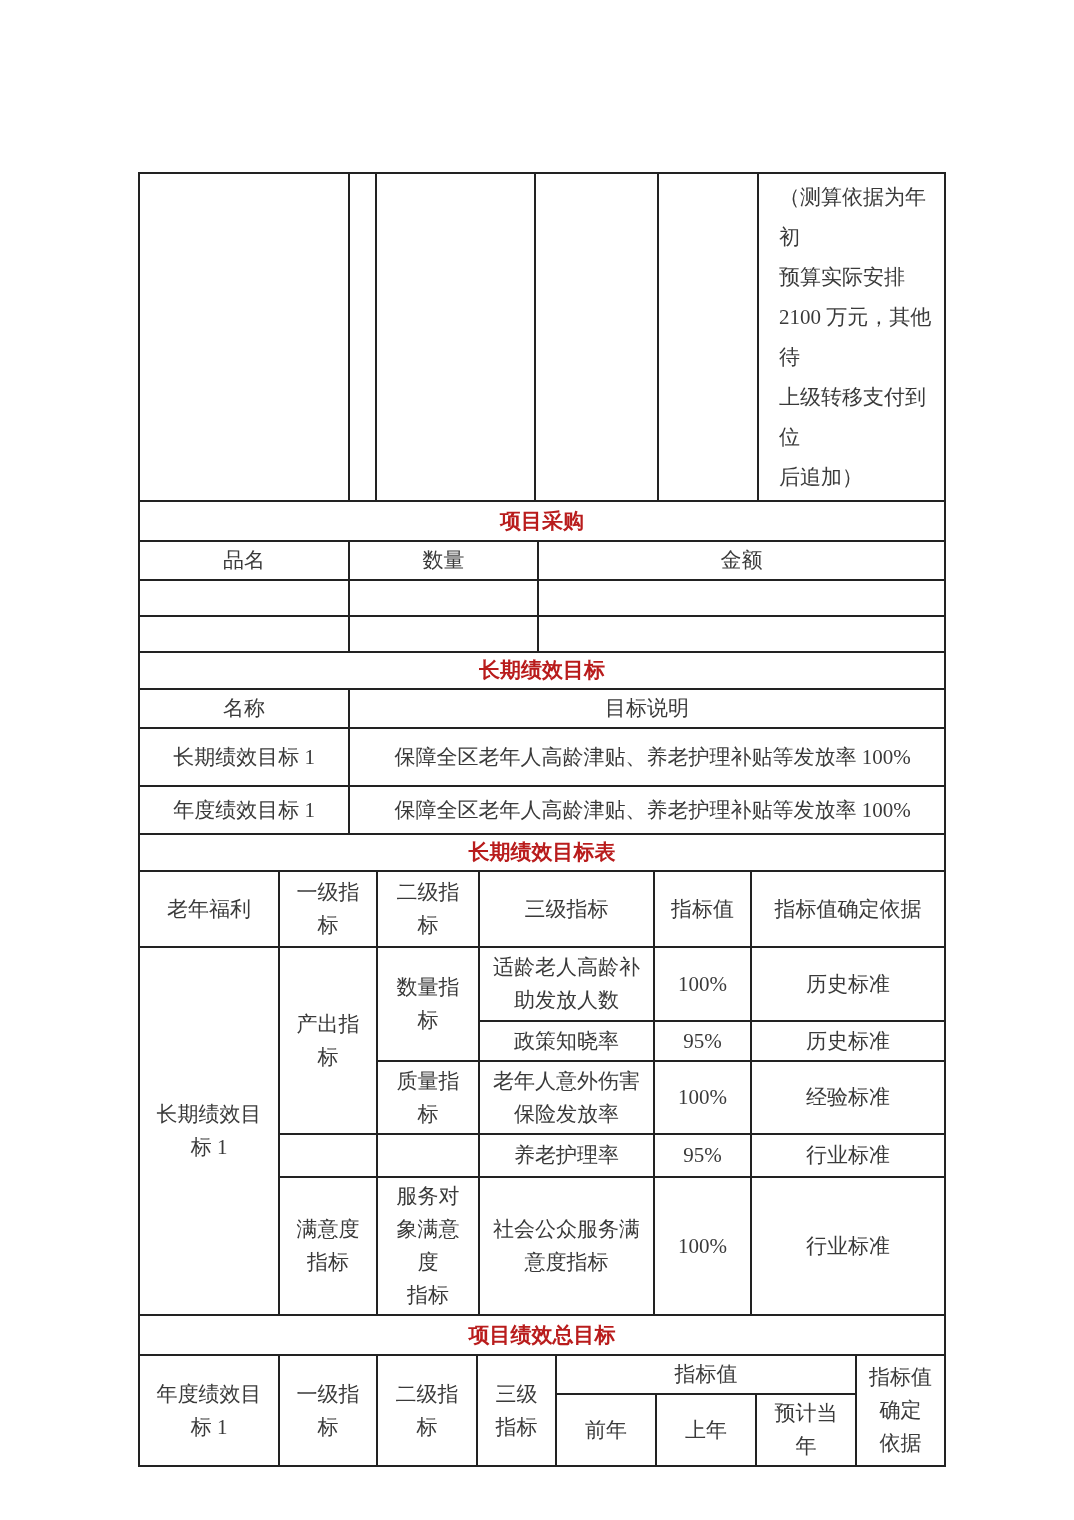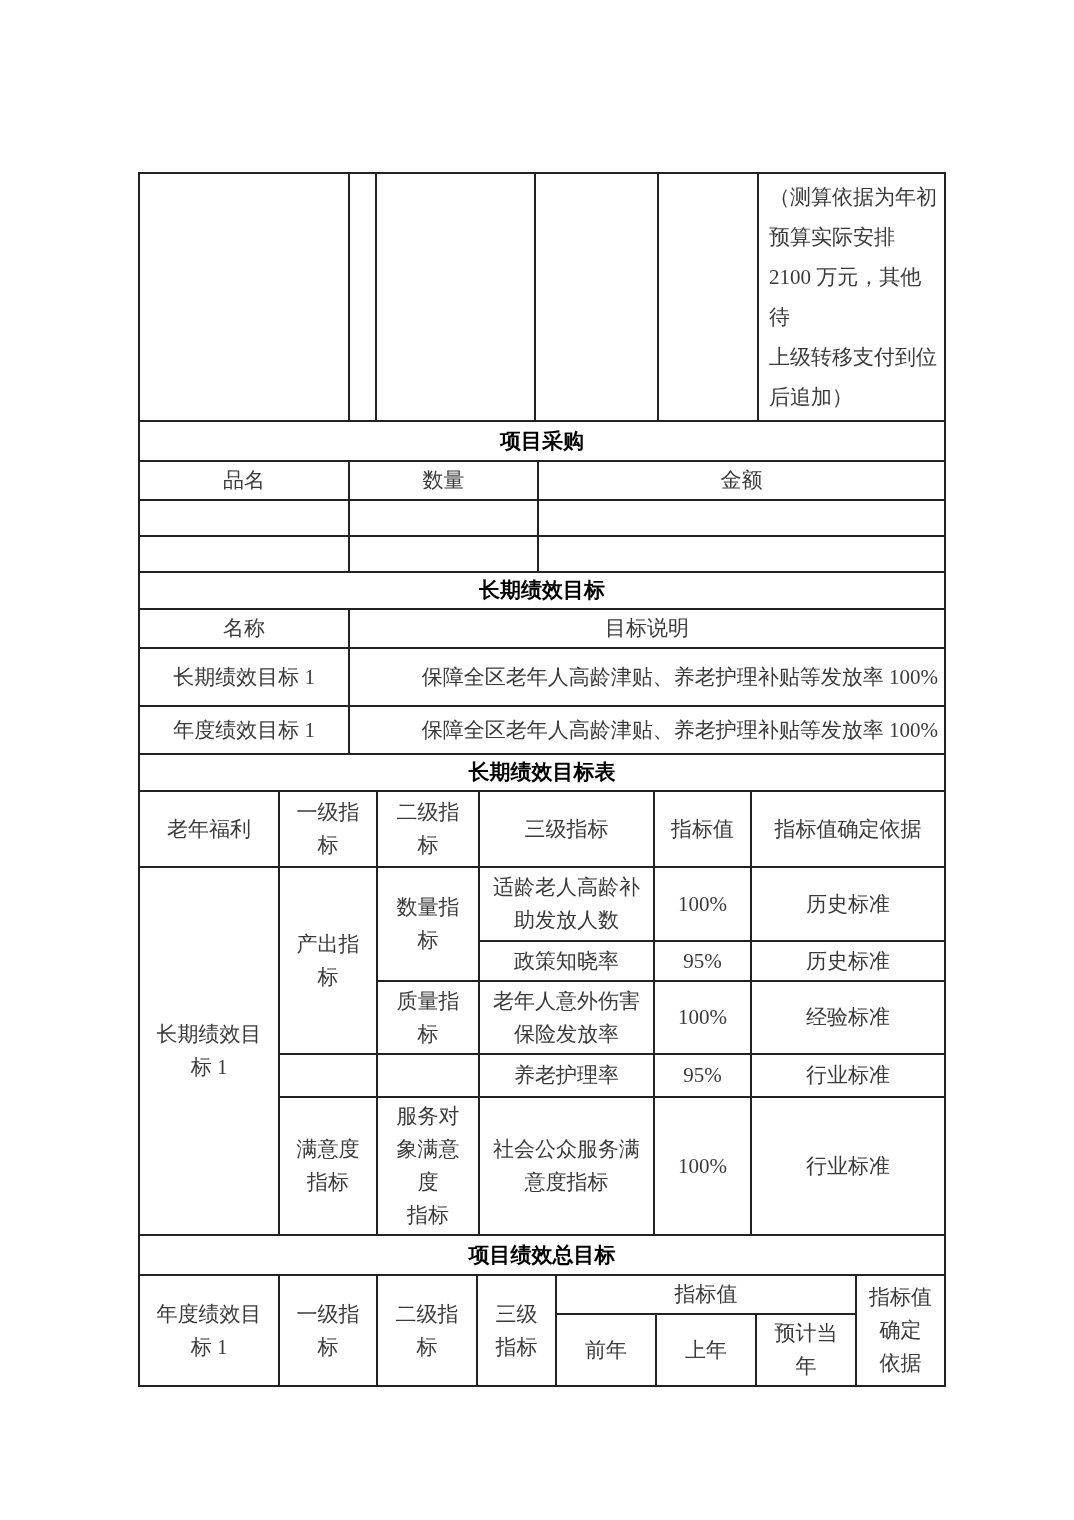--- a/index.html
+++ b/index.html
@@ -13,26 +13,26 @@
   .doc-content { position:absolute; left:138px; top:172px; width:806px; }
   table { border-collapse:collapse; table-layout:fixed; width:806px; }
   table + table { margin-top:-2px; }
   td {
     border:2px solid #222222;
     font-size:21px; line-height:33px;
     text-align:center; vertical-align:middle;
     padding:2px 6px; overflow:hidden;
     white-space:pre-line;
   }
-  td.title-cell { font-weight:bold; color:#000000; padding:1px 6px; }
+  td.title-cell { font-weight:bold; color:#b91c1c; padding:1px 6px; }
   td.note-cell {
     text-align:left; vertical-align:top;
-    line-height:40px; padding:3px 4px 3px 10px;
+    line-height:40px; padding:3px 4px 3px 20px;
   }
-  td.left-desc { text-align:right; padding-left:17px; }
+  td.left-desc { text-align:center; padding-left:17px; }
   
   .hA  { height:202px; }
   .hB0 { height:40px; } .hB1 { height:36px; } .hB2 { height:36px; } .hB3 { height:36px; }
   .hC0 { height:34px; } .hC1 { height:38px; } .hC2 { height:58px;margin-left:10px; } .hC3 { height:48px; }
   .hD0 { height:34px; } .hD1 { height:76px; } .hDr1 { height:74px; } .hDr2 { height:40px; }
   .hDr3 { height:73px; } .hDr4 { height:43px;margin-top:20px; } .hDr5 { height:138px; }
   .hE0 { height:40px; } .hE1 { height:36px; } .hE2 { height:70px; }
 </style>
 </head>
 <body>

